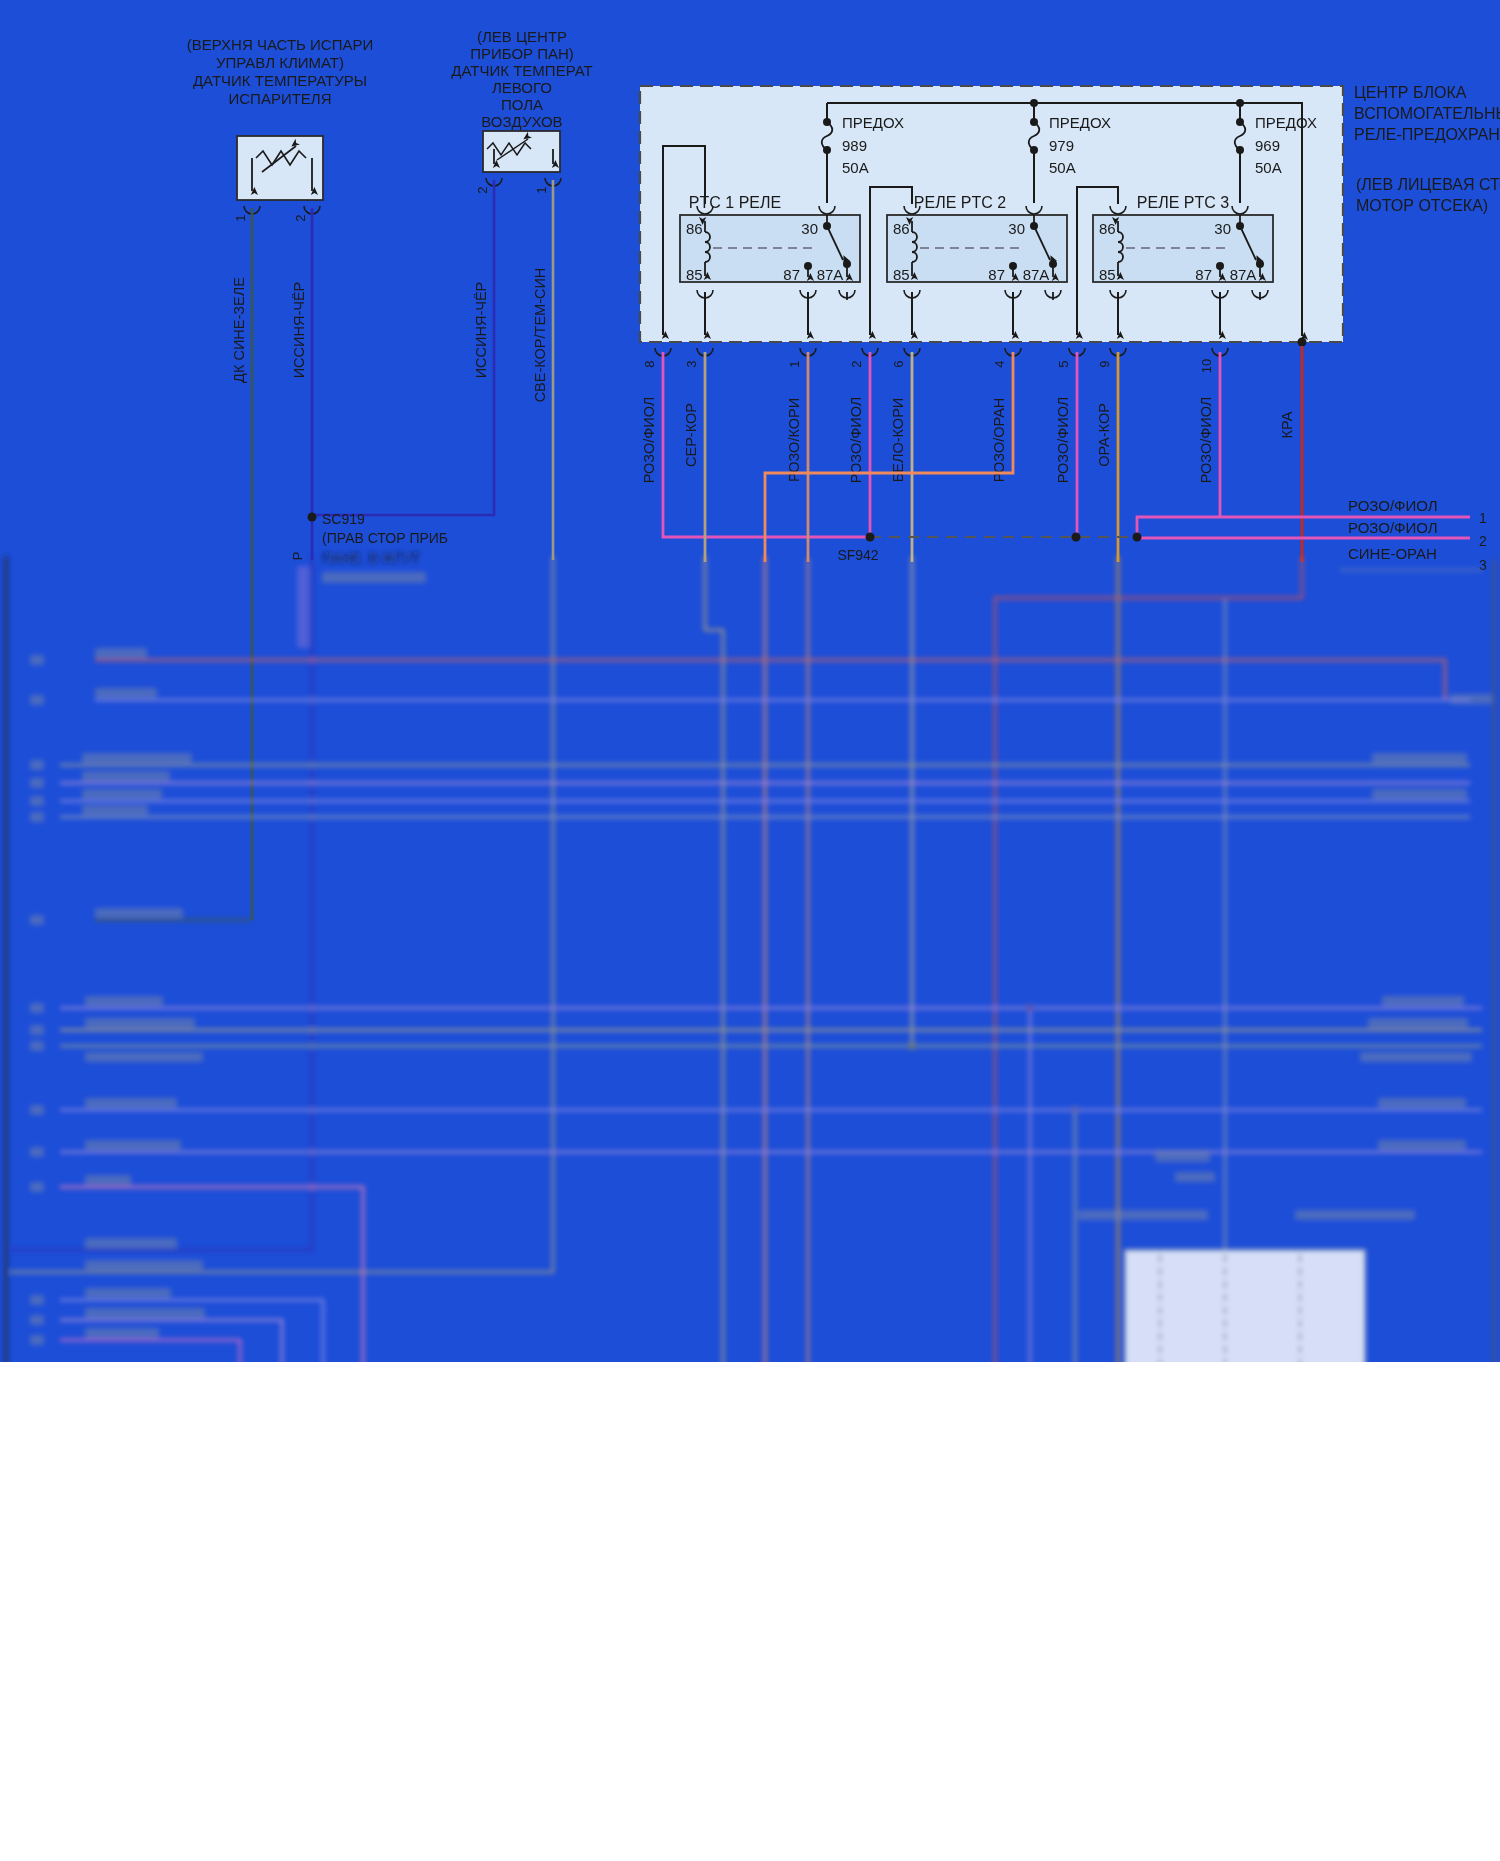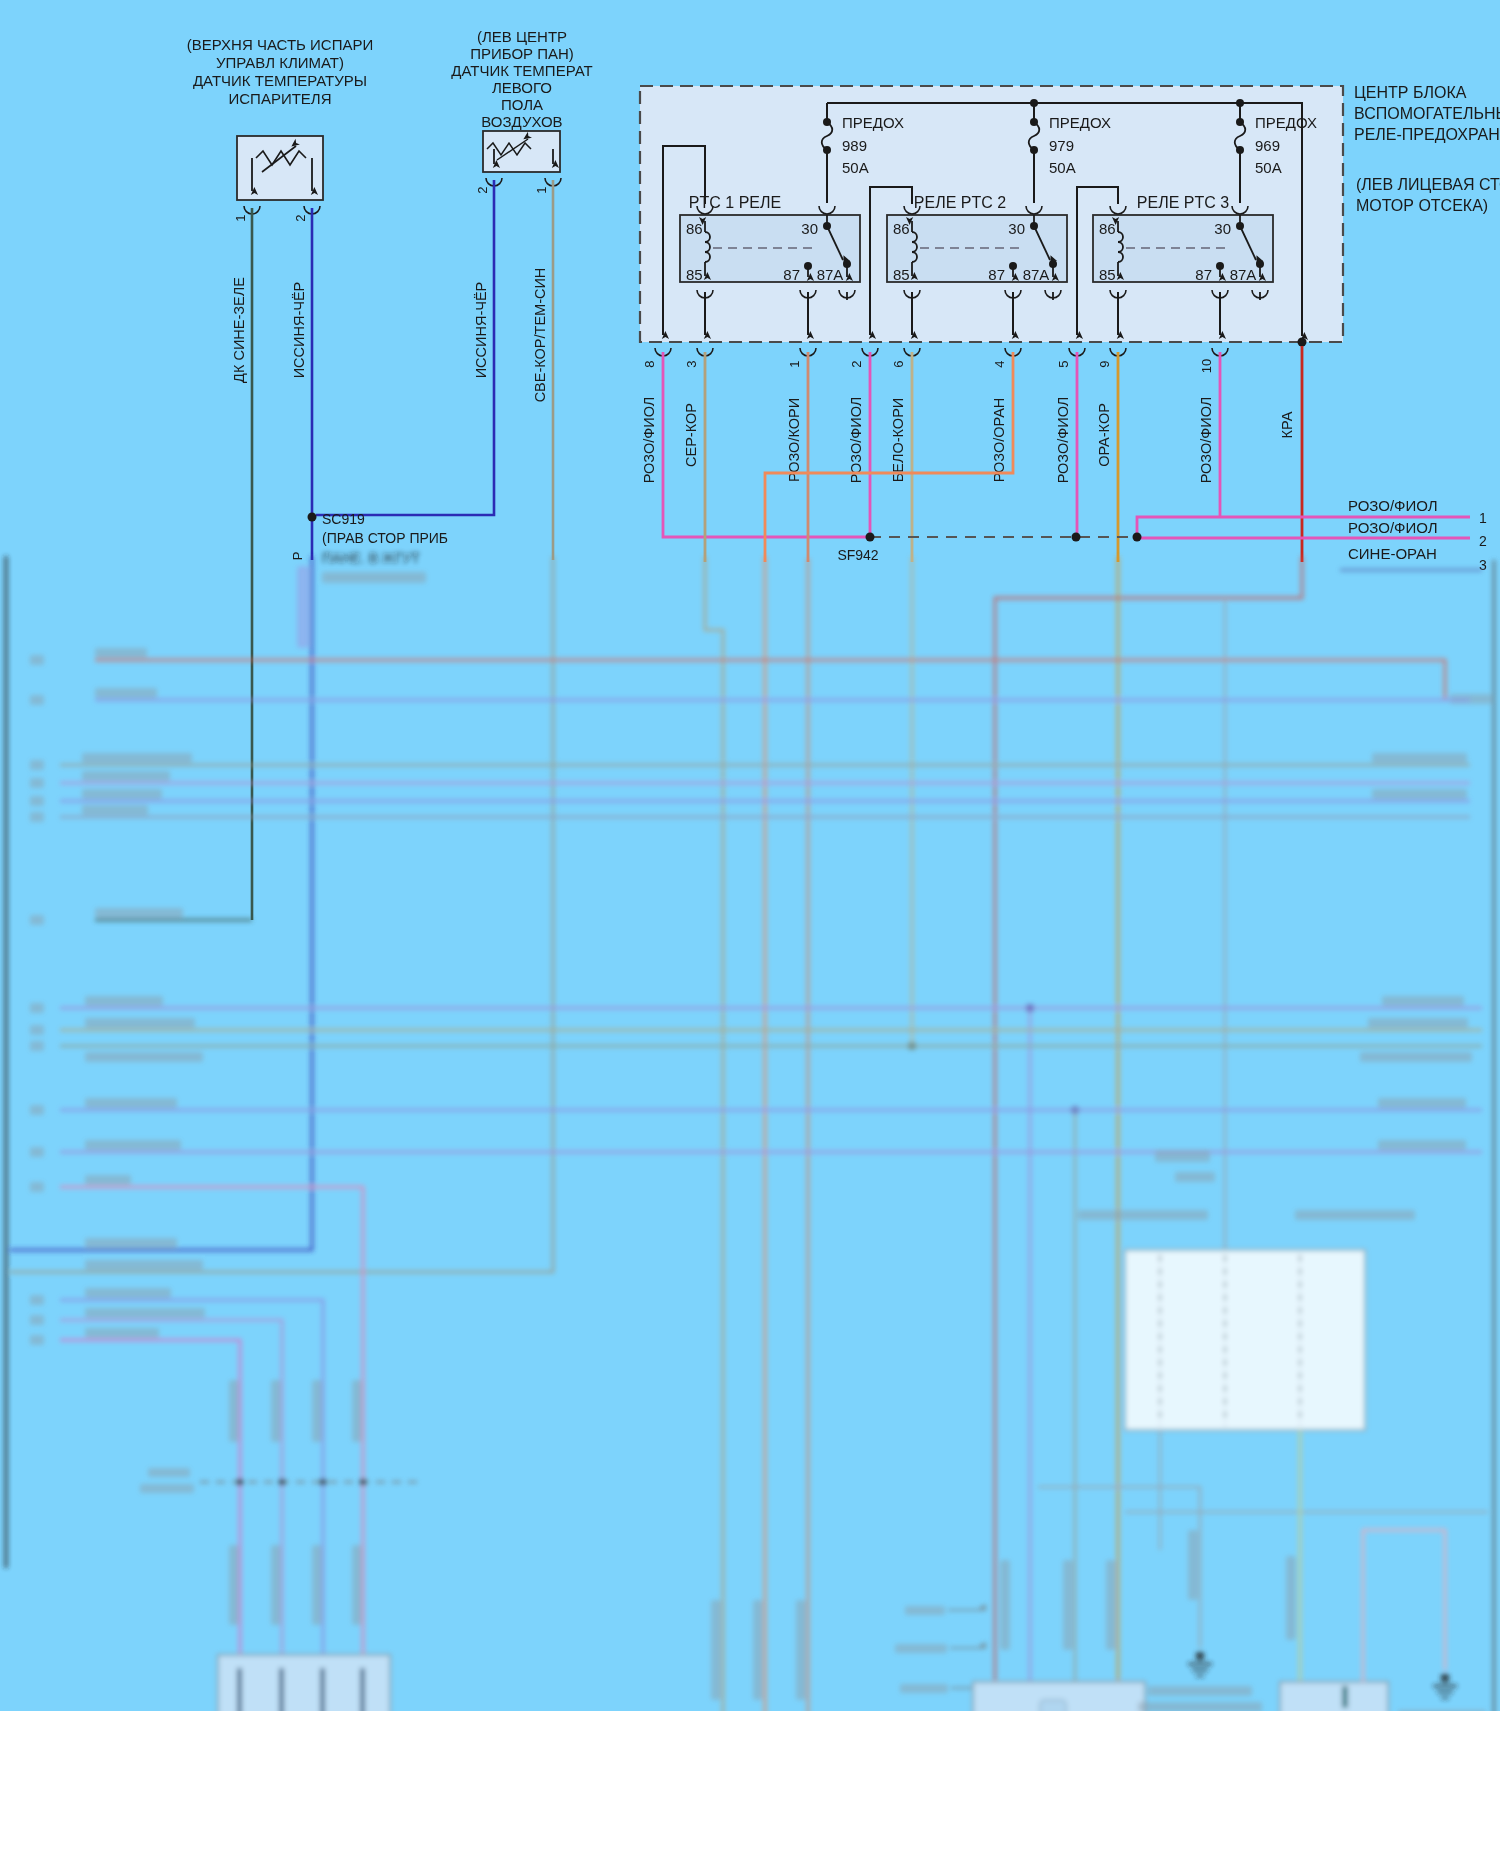--- a/index.html
+++ b/index.html
@@ -1,16 +1,16 @@
 <!DOCTYPE html>
 <html><head>
 <meta charset="utf-8">
 <style>
   html,body{margin:0;padding:0;background:#ffffff;}
-  .stage{position:relative;width:1500px;height:1711px;background:#7dd3fc;overflow:hidden;
+  .stage{position:relative;width:1500px;height:1362px;background:#1d4ed8;overflow:hidden;
          font-family:"Liberation Sans", sans-serif;}
   svg{display:block}
   text{fill:#1a1a1a;font-family:"Liberation Sans", sans-serif;}
   .t15{font-size:15px}.t16{font-size:16px}.t14{font-size:14px}.t13{font-size:13px}
   .vlab{font-size:14.5px}
   .blob{fill:#8f939c;opacity:.5}
 </style>
 </head>
 <body>
 

